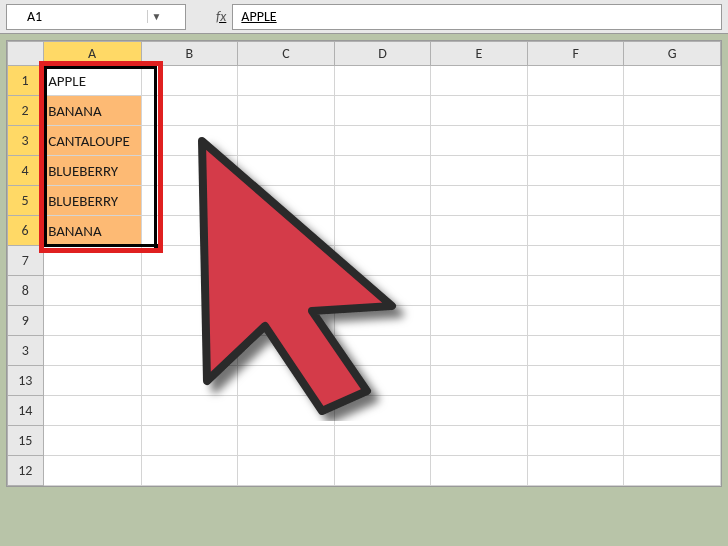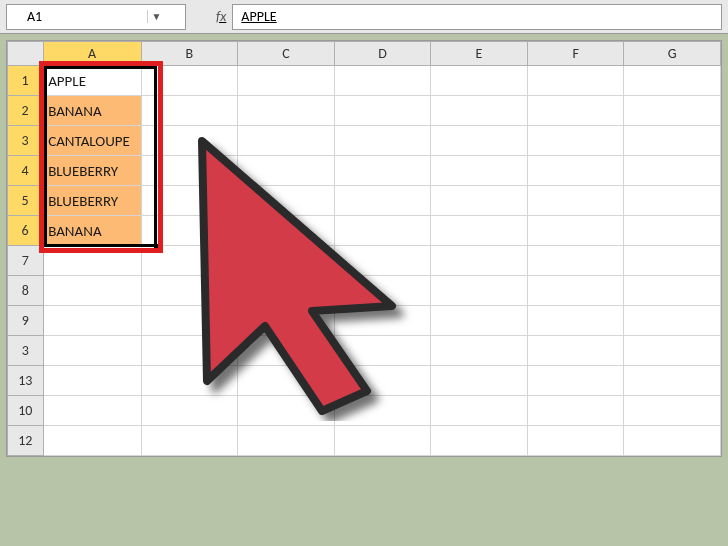--- a/index.html
+++ b/index.html
@@ -288,21 +288,31 @@
         <th class="row-header">13</th>
         <td class="cell"></td>
         <td class="cell"></td>
         <td class="cell"></td>
         <td class="cell"></td>
         <td class="cell"></td>
         <td class="cell"></td>
         <td class="cell"></td>
       </tr>
       <tr>
-        <th class="row-header">10</th>
+        <th class="row-header">14</th>
+        <td class="cell"></td>
+        <td class="cell"></td>
+        <td class="cell"></td>
+        <td class="cell"></td>
+        <td class="cell"></td>
+        <td class="cell"></td>
+        <td class="cell"></td>
+      </tr>
+      <tr>
+        <th class="row-header">15</th>
         <td class="cell"></td>
         <td class="cell"></td>
         <td class="cell"></td>
         <td class="cell"></td>
         <td class="cell"></td>
         <td class="cell"></td>
         <td class="cell"></td>
       </tr>
       <tr>
         <th class="row-header">12</th>

